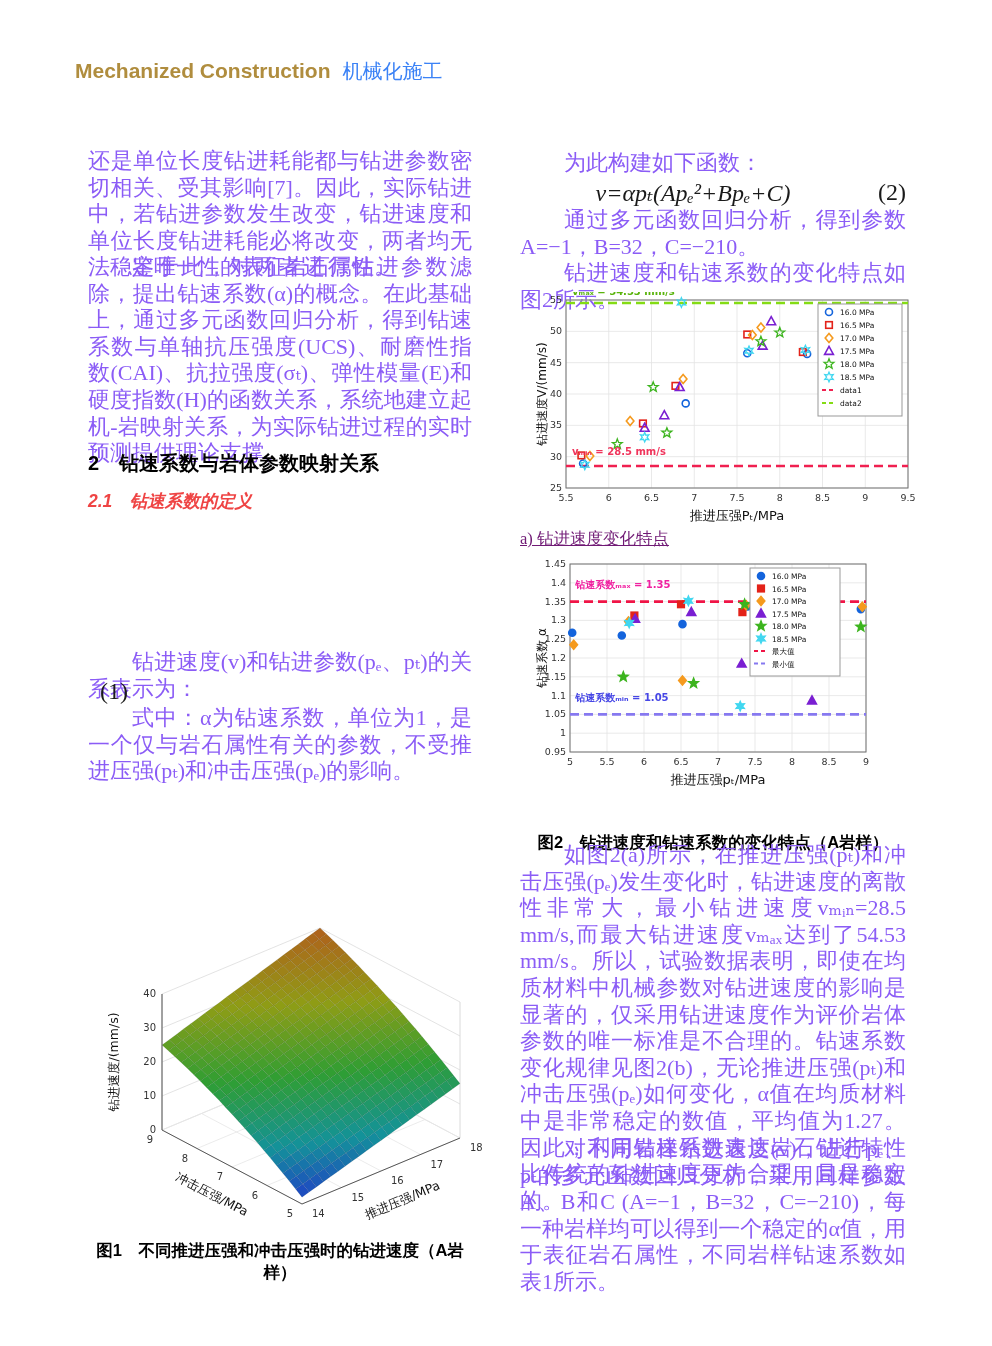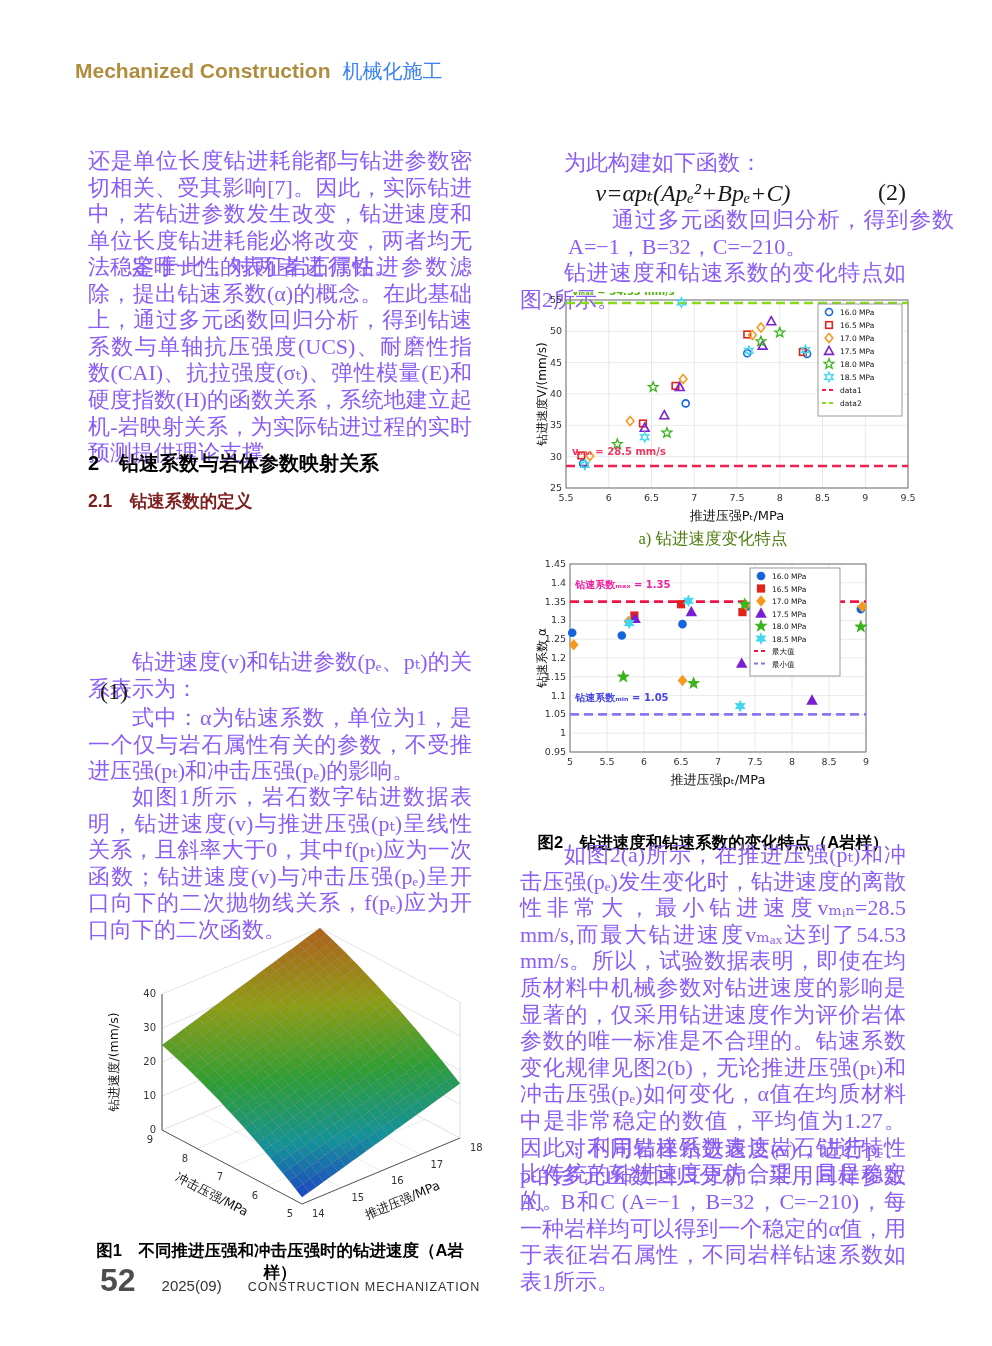--- a/index.html
+++ b/index.html
@@ -2,27 +2,27 @@
 <html><head>
 <meta charset="utf-8">
 <style>
   html,body{margin:0;padding:0;background:#e8e8e8;}
   .page{position:relative;width:992px;height:1346px;background:#ffffff;overflow:hidden;
         font-family:"Liberation Serif","DejaVu Serif",serif;color:#1a1a1a;}
   .abs{position:absolute;}
   .para{font-size:22px;line-height:26.6px;text-align:justify;color:#8b5cf6;}
   .ind{text-indent:2em;}
   .h2{font-family:"Liberation Sans","DejaVu Sans",sans-serif;font-weight:bold;font-size:20px;color:#000;}
-  .h3{font-family:"Liberation Sans","DejaVu Sans",sans-serif;font-weight:bold;font-size:17.5px;color:#7f1d1d;}
+  .h3{font-family:"Liberation Sans","DejaVu Sans",sans-serif;font-weight:bold;font-size:17.5px;color:#ef4444;font-style:italic;}
   .eqrow{display:flex;align-items:flex-start;font-size:24px;}
   .eq{flex:1;text-align:center;font-style:italic;}
   .eqno{width:40px;text-align:right;font-style:normal;}
   .figcap{font-family:"Liberation Sans","DejaVu Sans",sans-serif;font-weight:bold;
           font-size:16.5px;text-align:center;color:#000;margin-top:16px;}
-  .subcap{font-size:16.5px;text-align:center;color:#4d7c0f;}
+  .subcap{font-size:16.5px;color:#701a75;text-decoration:underline;}
   .hdr{display:flex;align-items:baseline;gap:12px;}
   .hdr-en{font-family:"Liberation Sans","DejaVu Sans",sans-serif;font-weight:bold;font-size:21px;color:#b08d3e;}
   .hdr-zh{font-size:20px;color:#3b82f6;}
   .ftr{display:flex;align-items:baseline;gap:26px;}
   .ftr-page{font-family:"Liberation Sans","DejaVu Sans",sans-serif;font-weight:bold;font-size:32px;color:#4d4d4d;}
   .ftr-issue{font-family:"Liberation Sans","DejaVu Sans",sans-serif;font-size:15px;color:#333;}
   .ftr-journal{font-family:"Liberation Sans","DejaVu Sans",sans-serif;font-size:12.5px;letter-spacing:1px;color:#333;}
   svg text{font-family:"DejaVu Sans","Liberation Sans",sans-serif;}
 </style>
 </head>
@@ -41,21 +41,20 @@
   <div class="abs h2" style="left:88px;top:450px;width:384px;">2　钻速系数与岩体参数映射关系</div>
   <div class="abs h3" style="left:88px;top:489px;width:384px;">2.1　钻速系数的定义</div>
 
   <div class="abs para ind" style="left:88px;top:649px;width:384px;">钻进速度(v)和钻进参数(pₑ、pₜ)的关系表示为：</div>
 
   <div class="abs eqrow" style="left:88px;top:678px;width:384px;">
     <span class="eqno">(1)</span>
   </div>
 
   <div class="abs para ind" style="left:88px;top:705px;width:384px;">式中：α为钻速系数，单位为1，是一个仅与岩石属性有关的参数，不受推进压强(pₜ)和冲击压强(pₑ)的影响。</div>
-  <div class="abs para ind" style="left:88px;top:784px;width:384px;">如图1所示，岩石数字钻进数据表明，钻进速度(v)与推进压强(pₜ)呈线性关系，且斜率大于0，其中f(pₜ)应为一次函数；钻进速度(v)与冲击压强(pₑ)呈开口向下的二次抛物线关系，f(pₑ)应为开口向下的二次函数。</div>
 
   <div class="abs" style="left:92px;top:912px;width:390px;height:308px;">
     <svg id="fig1" width="390" height="308" viewBox="0 0 390 308">
         <line x1="70" y1="218" x2="228" y2="152" stroke="#dcdcdc" stroke-width="0.8"></line>
         <line x1="228" y1="152" x2="368" y2="226" stroke="#dcdcdc" stroke-width="0.8"></line>
         <line x1="70" y1="184" x2="228" y2="118" stroke="#dcdcdc" stroke-width="0.8"></line>
         <line x1="228" y1="118" x2="368" y2="192" stroke="#dcdcdc" stroke-width="0.8"></line>
         <line x1="70" y1="150" x2="228" y2="84" stroke="#dcdcdc" stroke-width="0.8"></line>
         <line x1="228" y1="84" x2="368" y2="158" stroke="#dcdcdc" stroke-width="0.8"></line>
         <line x1="70" y1="116" x2="228" y2="50" stroke="#dcdcdc" stroke-width="0.8"></line>
@@ -582,21 +581,21 @@
         <text x="0" y="0" font-size="12.5" fill="#111" text-anchor="middle" font-family="&quot;Liberation Serif&quot;,&quot;DejaVu Serif&quot;,serif" transform="translate(26,150) rotate(-90)">钻进速度/(mm/s)</text>
       </svg>
   </div>
   <div class="abs figcap" style="left:88px;top:1224px;width:384px;">图1　不同推进压强和冲击压强时的钻进速度（A岩样）</div>
 
   <div class="abs para ind" style="left:520px;top:150px;width:386px;">为此构建如下函数：</div>
   <div class="abs eqrow" style="left:520px;top:179px;width:386px;">
     <span class="eq">v=αpₜ(Apₑ²+Bpₑ+C)</span>
     <span class="eqno">(2)</span>
   </div>
-  <div class="abs para ind" style="left:520px;top:207px;width:386px;margin-left:48px;">通过多元函数回归分析，得到参数A=−1，B=32，C=−210。</div>
+  <div class="abs para ind" style="left:520px;top:207px;width:386px;">通过多元函数回归分析，得到参数A=−1，B=32，C=−210。</div>
   <div class="abs para ind" style="left:520px;top:260px;width:386px;">钻进速度和钻速系数的变化特点如图2所示。</div>
 
   <div class="abs" style="left:536px;top:292px;width:384px;height:234px;">
     <svg id="fig2a" width="384" height="234" viewBox="0 0 384 234">
         <line x1="30" y1="8" x2="30" y2="196" stroke="#e3e3e3" stroke-width="0.8"></line>
         <line x1="72.75" y1="8" x2="72.75" y2="196" stroke="#e3e3e3" stroke-width="0.8"></line>
         <line x1="115.5" y1="8" x2="115.5" y2="196" stroke="#e3e3e3" stroke-width="0.8"></line>
         <line x1="158.25" y1="8" x2="158.25" y2="196" stroke="#e3e3e3" stroke-width="0.8"></line>
         <line x1="201" y1="8" x2="201" y2="196" stroke="#e3e3e3" stroke-width="0.8"></line>
         <line x1="243.75" y1="8" x2="243.75" y2="196" stroke="#e3e3e3" stroke-width="0.8"></line>
@@ -776,19 +775,14 @@
         <text x="182" y="228" font-size="13" fill="#111" text-anchor="middle" font-family="&quot;Liberation Serif&quot;,&quot;DejaVu Serif&quot;,serif">推进压强pₜ/MPa</text>
         <text x="0" y="0" font-size="12" fill="#111" text-anchor="middle" font-family="&quot;Liberation Serif&quot;,&quot;DejaVu Serif&quot;,serif" transform="translate(10,102) rotate(-90)">钻速系数 α</text>
       </svg>
   </div>
 
   <div class="abs figcap" style="left:520px;top:816px;width:386px;">图2　钻进速度和钻速系数的变化特点（A岩样）</div>
 
   <div class="abs para ind" style="left:520px;top:842px;width:386px;">如图2(a)所示，在推进压强(pₜ)和冲击压强(pₑ)发生变化时，钻进速度的离散性非常大，最小钻进速度vₘᵢₙ=28.5 mm/s,而最大钻进速度vₘₐₓ达到了54.53 mm/s。所以，试验数据表明，即使在均质材料中机械参数对钻进速度的影响是显著的，仅采用钻进速度作为评价岩体参数的唯一标准是不合理的。钻速系数变化规律见图2(b)，无论推进压强(pₜ)和冲击压强(pₑ)如何变化，α值在均质材料中是非常稳定的数值，平均值为1.27。因此，利用钻速系数表达岩石钻进特性比传统的钻进速度更为合理，且是稳定的。</div>
   <div class="abs para ind" style="left:520px;top:1136px;width:386px;">对不同岩样钻进速度(v)，进行pₑ、pₜ的多元函数回归分析，采用同样参数A、B和C (A=−1，B=32，C=−210)，每一种岩样均可以得到一个稳定的α值，用于表征岩石属性，不同岩样钻速系数如表1所示。</div>
 
-  <div class="abs ftr" style="left:100px;top:1262px;">
-    <span class="ftr-page">52</span>
-    <span class="ftr-issue">2025(09)</span>
-    <span class="ftr-journal">CONSTRUCTION MECHANIZATION</span>
-  </div>
 
 </div>
 
 </body></html>

